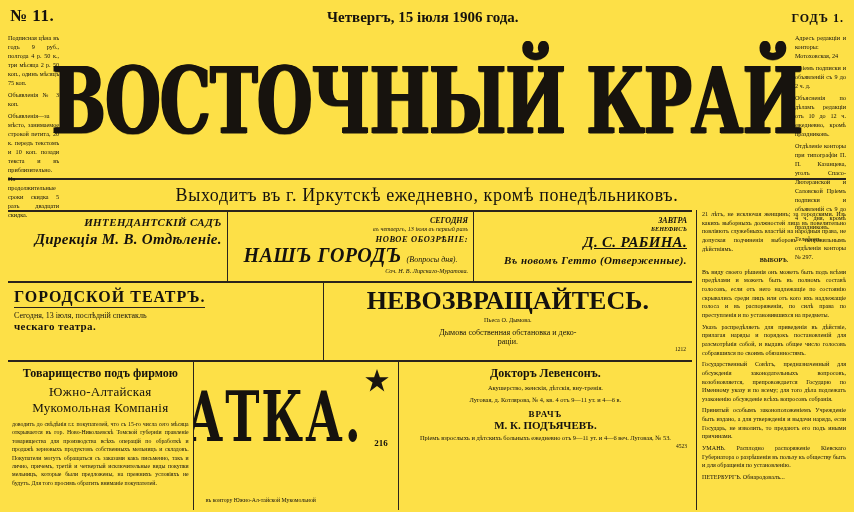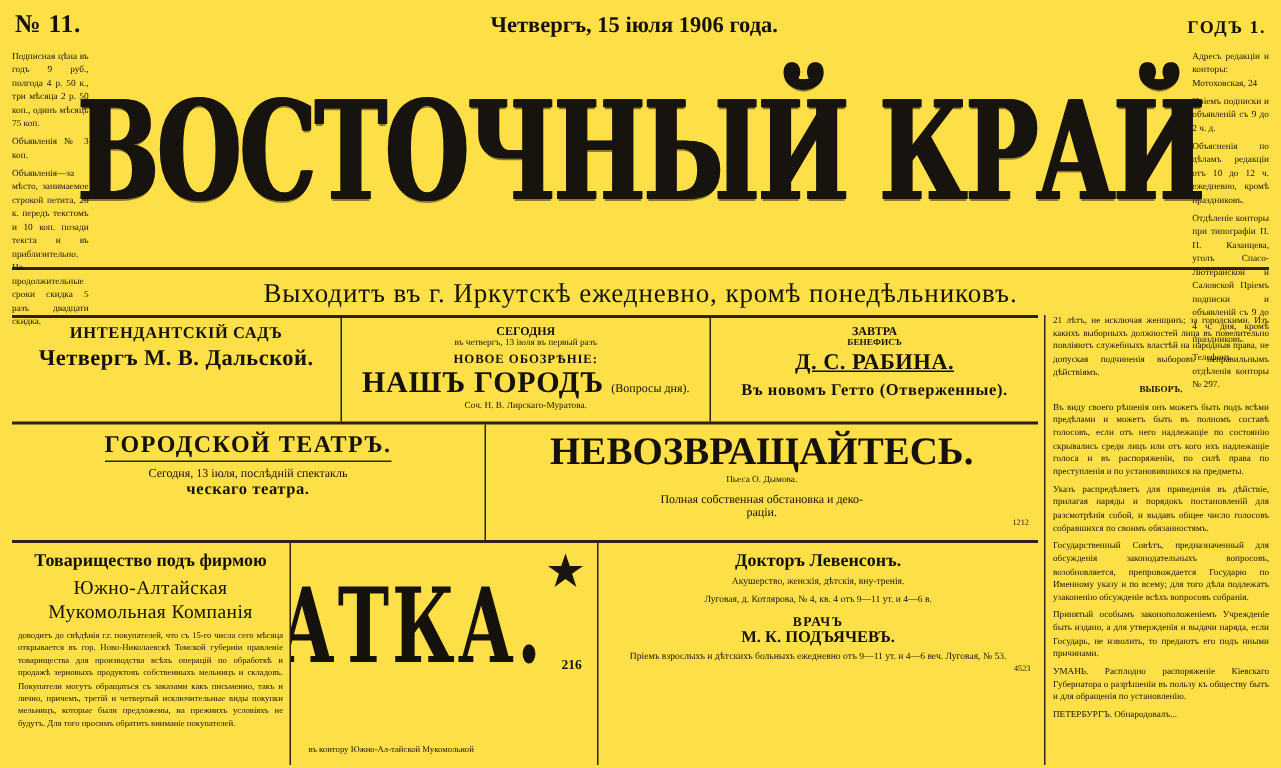--- a/index.html
+++ b/index.html
@@ -66,41 +66,41 @@
   .left-zone{flex:1;display:flex;flex-direction:column;padding-right:4px;}
   .right-col{
     width:150px;border-left:1px solid #2a241c;padding-left:5px;box-sizing:border-box;
     font-size:6.1px;line-height:1.42;text-align:justify;
   }
   .right-col p{margin:0 0 3px 0;}
   .right-col .center{text-align:center;font-weight:bold;}
 
   .ad-row{display:flex;border-bottom:2px solid #2a241c;}
   .ad-row.first{border-top:2px solid #2a241c;}
-  .ad-cell{padding:4px 5px 6px 5px;box-sizing:border-box;text-align:center;}
+  .ad-cell{padding:4px 5px 6px 5px;box-sizing:border-box;text-align:right;font-style:italic;}
   .ad-cell + .ad-cell{border-left:1px solid #2a241c;}
 
   .c1{width:32%;}
   .c2{width:36%;}
   .c3{width:32%;}
 
   .ttl-sm{font-size:8.5px;letter-spacing:.6px;}
   .ttl-md{font-size:11px;font-weight:bold;letter-spacing:.4px;}
   .ttl-lg{font-size:15px;font-weight:bold;letter-spacing:.3px;}
   .ttl-xl{font-size:20px;font-weight:bold;letter-spacing:.5px;}
   .u{ text-decoration:underline;}
   .tiny{font-size:6.2px;line-height:1.4;}
   .small{font-size:8px;}
   .mt2{margin-top:2px;}
   .mt3{margin-top:3px;}
   .bold{font-weight:bold;}
 
   
   .row2{display:flex;border-bottom:2px solid #2a241c;}
-  .row2 .left-ad{width:46%;padding:5px 6px 8px 6px;box-sizing:border-box;text-align:center;}
+  .row2 .left-ad{width:46%;padding:5px 6px 8px 6px;box-sizing:border-box;}
   .row2 .right-ad{width:54%;border-left:1px solid #2a241c;padding:5px 6px 8px 6px;box-sizing:border-box;text-align:center;}
 
   .theatre-title{font-size:16px;font-weight:bold;letter-spacing:1px;display:inline-block;border-bottom:1px solid #2a241c;padding-bottom:1px;}
   .nevozvr{font-family:Liberation Serif, serif;font-size:26px;font-weight:bold;letter-spacing:0px;line-height:1;}
 
   
   .row3{display:flex;flex:1;}
   .row3 .a{width:27%;padding:4px 4px;box-sizing:border-box;position:relative;overflow:hidden;}
   .row3 .b{width:30%;border-left:1px solid #2a241c;box-sizing:border-box;position:relative;overflow:hidden;}
   .row3 .c{width:43%;border-left:1px solid #2a241c;padding:4px 5px;box-sizing:border-box;text-align:center;overflow:hidden;}
@@ -161,21 +161,21 @@
   <div class="rule"></div>
   <div class="slogan">Выходитъ въ г. Иркутскѣ ежедневно, кромѣ понедѣльниковъ.</div>
 
   <div class="body">
 
     <div class="left-zone">
 
       <div class="ad-row first">
         <div class="ad-cell c1">
           <div class="ttl-md">ИНТЕНДАНТСКIЙ САДЪ</div>
-          <div class="ttl-lg mt3">Четвергъ М. В. Дальской.</div>
+          <div class="ttl-lg mt3">Дирекцiя М. В. Отдѣленiе.</div>
         </div>
         <div class="ad-cell c2">
           <div class="small bold">СЕГОДНЯ</div>
           <div class="tiny">въ четвергъ, 13 iюля въ первый разъ</div>
           <div class="ttl-sm bold">НОВОЕ ОБОЗРѢНIЕ:</div>
           <div style="display:flex;align-items:baseline;justify-content:center;gap:5px;">
             <span class="ttl-xl">НАШЪ ГОРОДЪ</span>
             <span class="small">(Вопросы дня).</span>
           </div>
           <div class="tiny">Соч. Н. В. Лирскаго-Муратова.</div>
@@ -190,21 +190,21 @@
 
       <div class="row2">
         <div class="left-ad">
           <div class="theatre-title">ГОРОДСКОЙ ТЕАТРЪ.</div>
           <div class="small mt3">Сегодня, 13 iюля, послѣднiй спектакль</div>
           <div class="ttl-md">ческаго театра.</div>
         </div>
         <div class="right-ad">
           <div class="nevozvr">НЕВОЗВРАЩАЙТЕСЬ.</div>
           <div class="tiny mt2">Пьеса О. Дымова.</div>
-          <div class="small mt3">Полная собственная обстановка и деко-</div>
+          <div class="small mt3">Дымова собственная обстановка и деко-</div>
           <div class="small">рацiи.</div>
           <div class="num">1212</div>
         </div>
       </div>
 
       <div class="row3">
         <div class="a">
           <div class="tovar">
             <div class="l1">Товарищество подъ фирмою</div>
             <div class="l2">Южно-Алтайская Мукомольная Компанiя</div>

